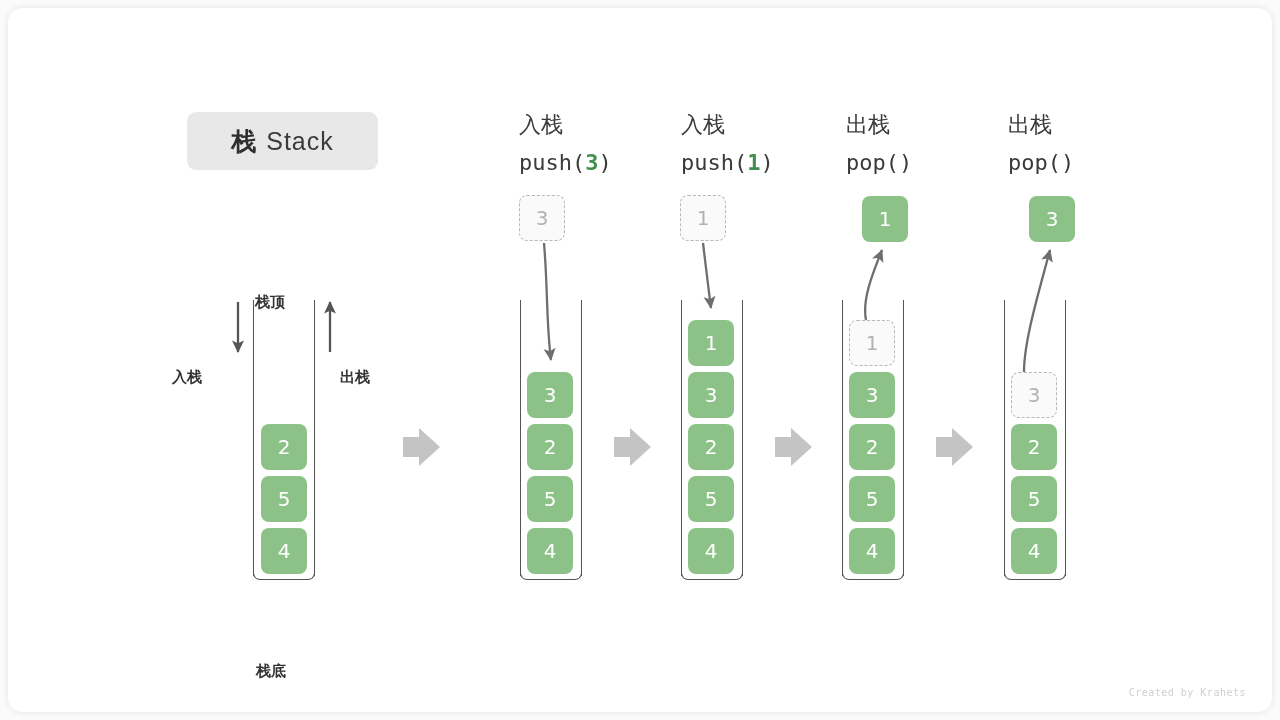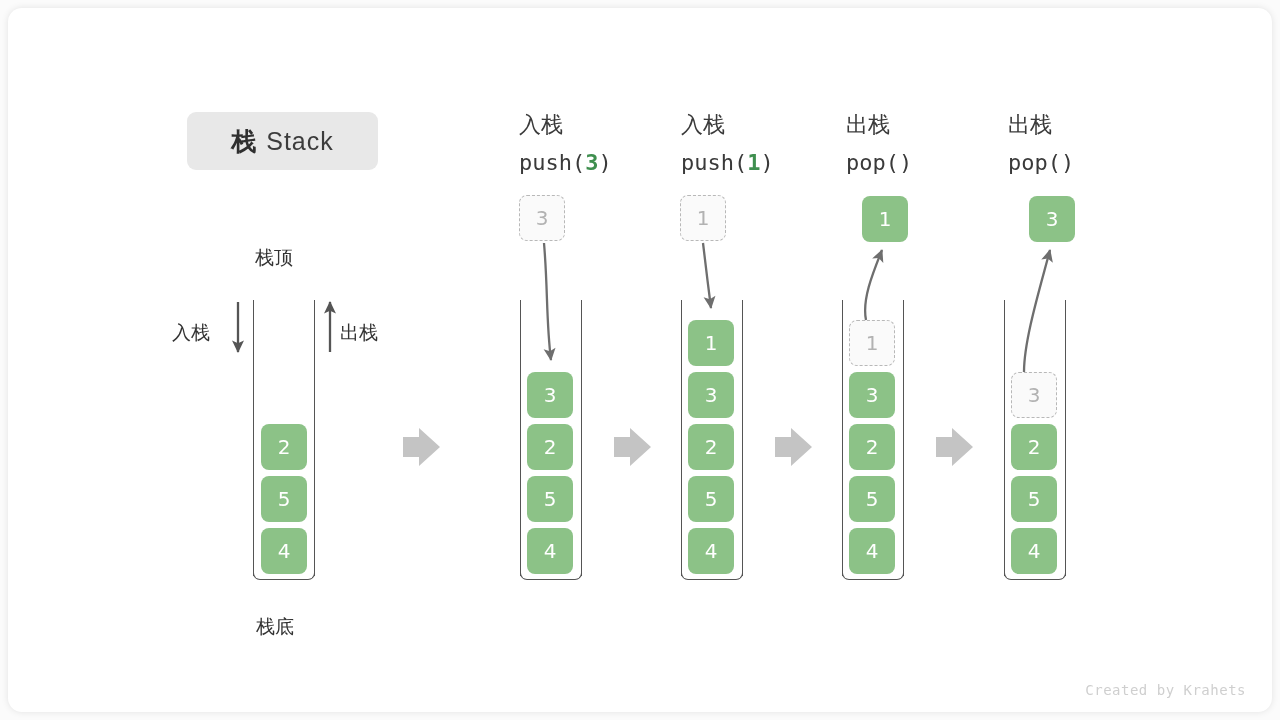--- a/index.html
+++ b/index.html
@@ -53,24 +53,25 @@
   .title-en {
     font-family: Liberation Sans, sans-serif;
     font-size: 25px;
     color: #3c3c3c;
     letter-spacing: 1px;
   }
 
   
   .lbl-bold {
     position: absolute;
-    font-size: 19px;
-    font-weight: normal;
+    font-size: 15px;
+    font-weight: bold;
     color: #333333;
     white-space: nowrap;
+    margin-top: 48px;
   }
 
   
   .col-head {
     position: absolute;
     white-space: nowrap;
     line-height: 38px;
   }
   .col-head .cn {
     display: block;
@@ -144,21 +145,21 @@
     height: 720px;
     pointer-events: none;
   }
 
   
   .footer {
     position: absolute;
     right: 34px;
     bottom: 22px;
     font-family: "DejaVu Sans Mono", "Liberation Mono", monospace;
-    font-size: 14px;
+    font-size: 10px;
     color: #cfcfcf;
     letter-spacing: 0.5px;
   }
 </style>
 </head>
 <body>
 
 <div id="canvas">
   <div class="card"></div>
 

